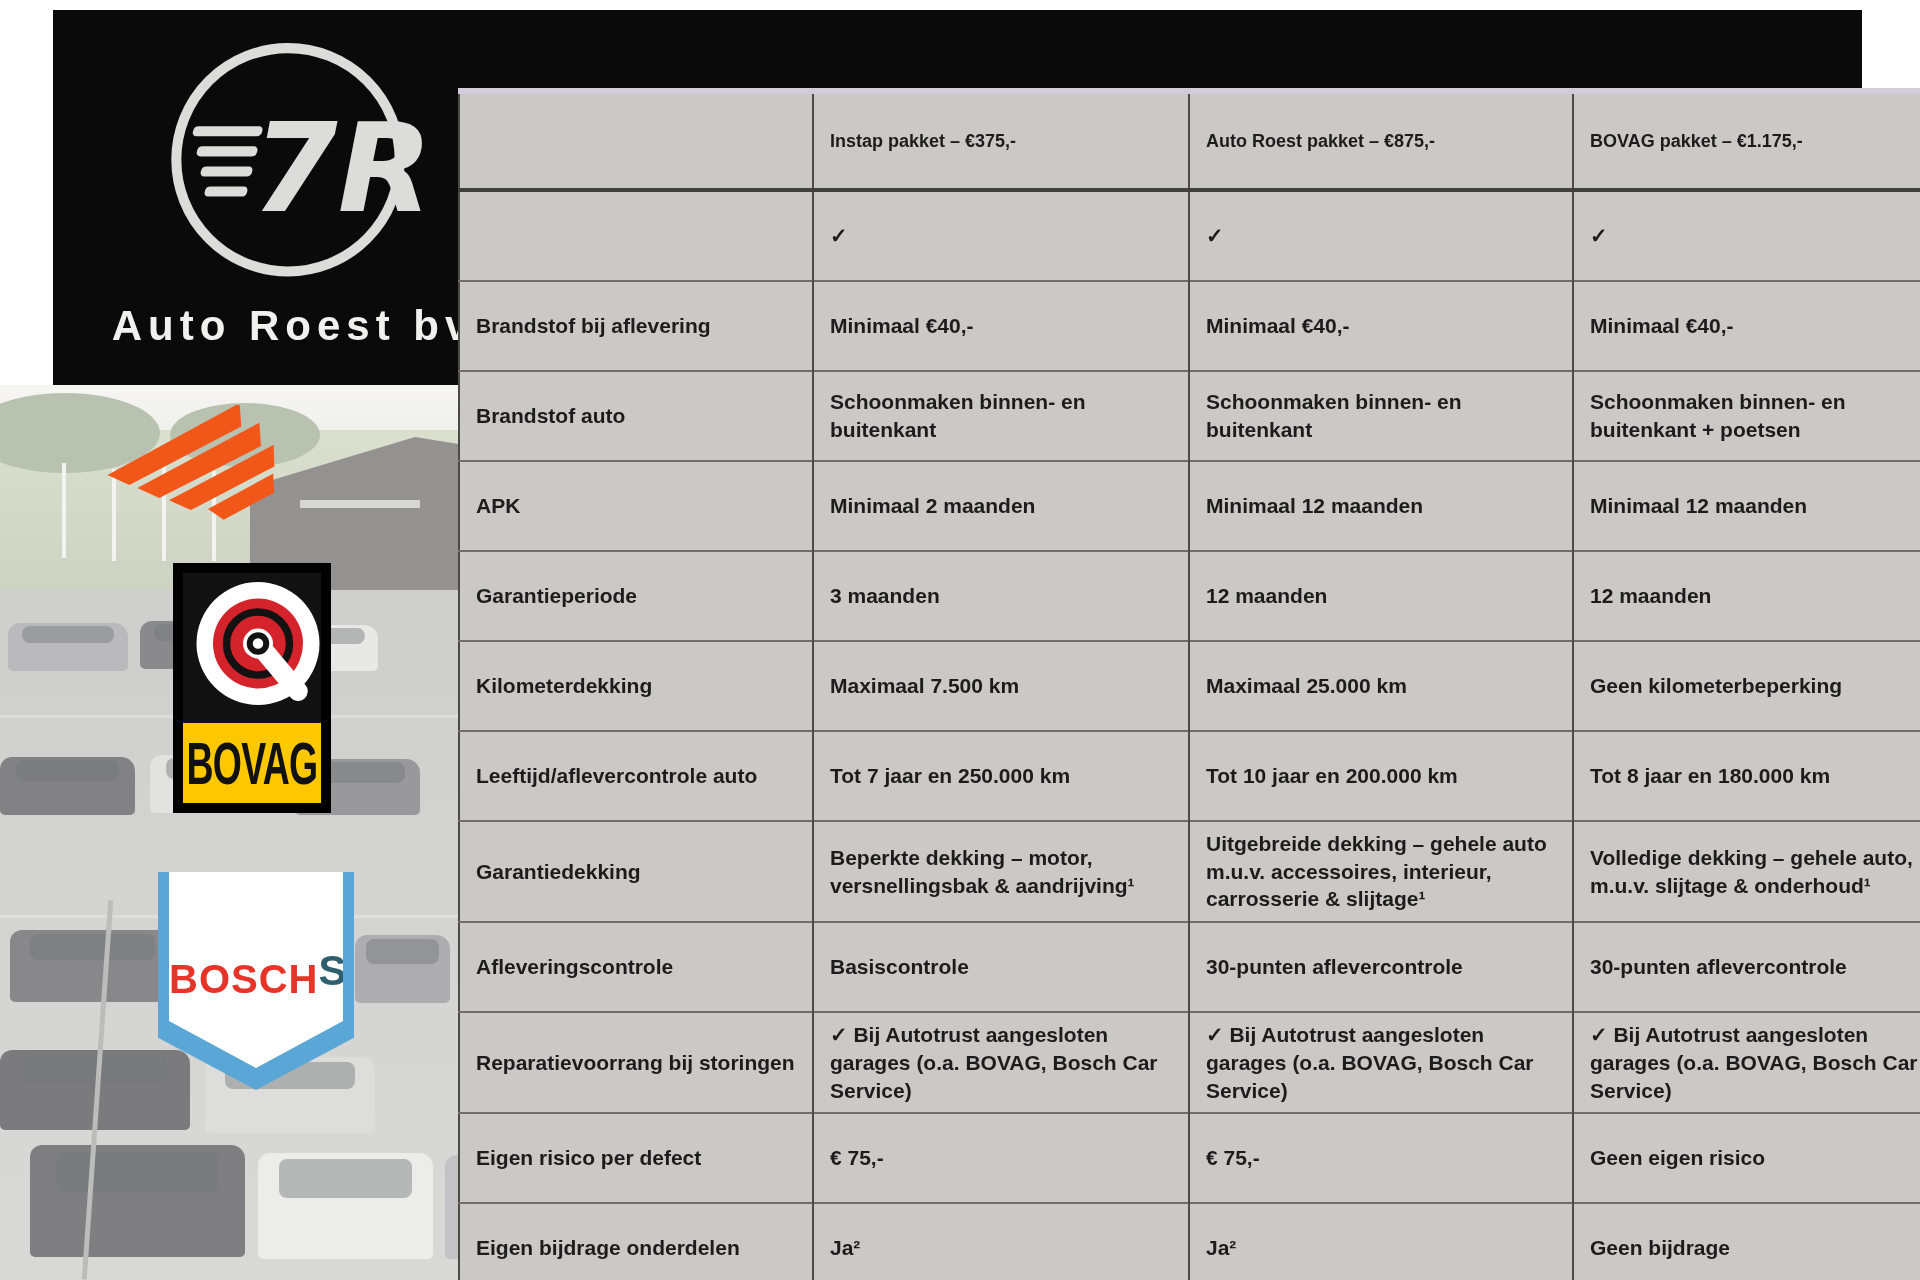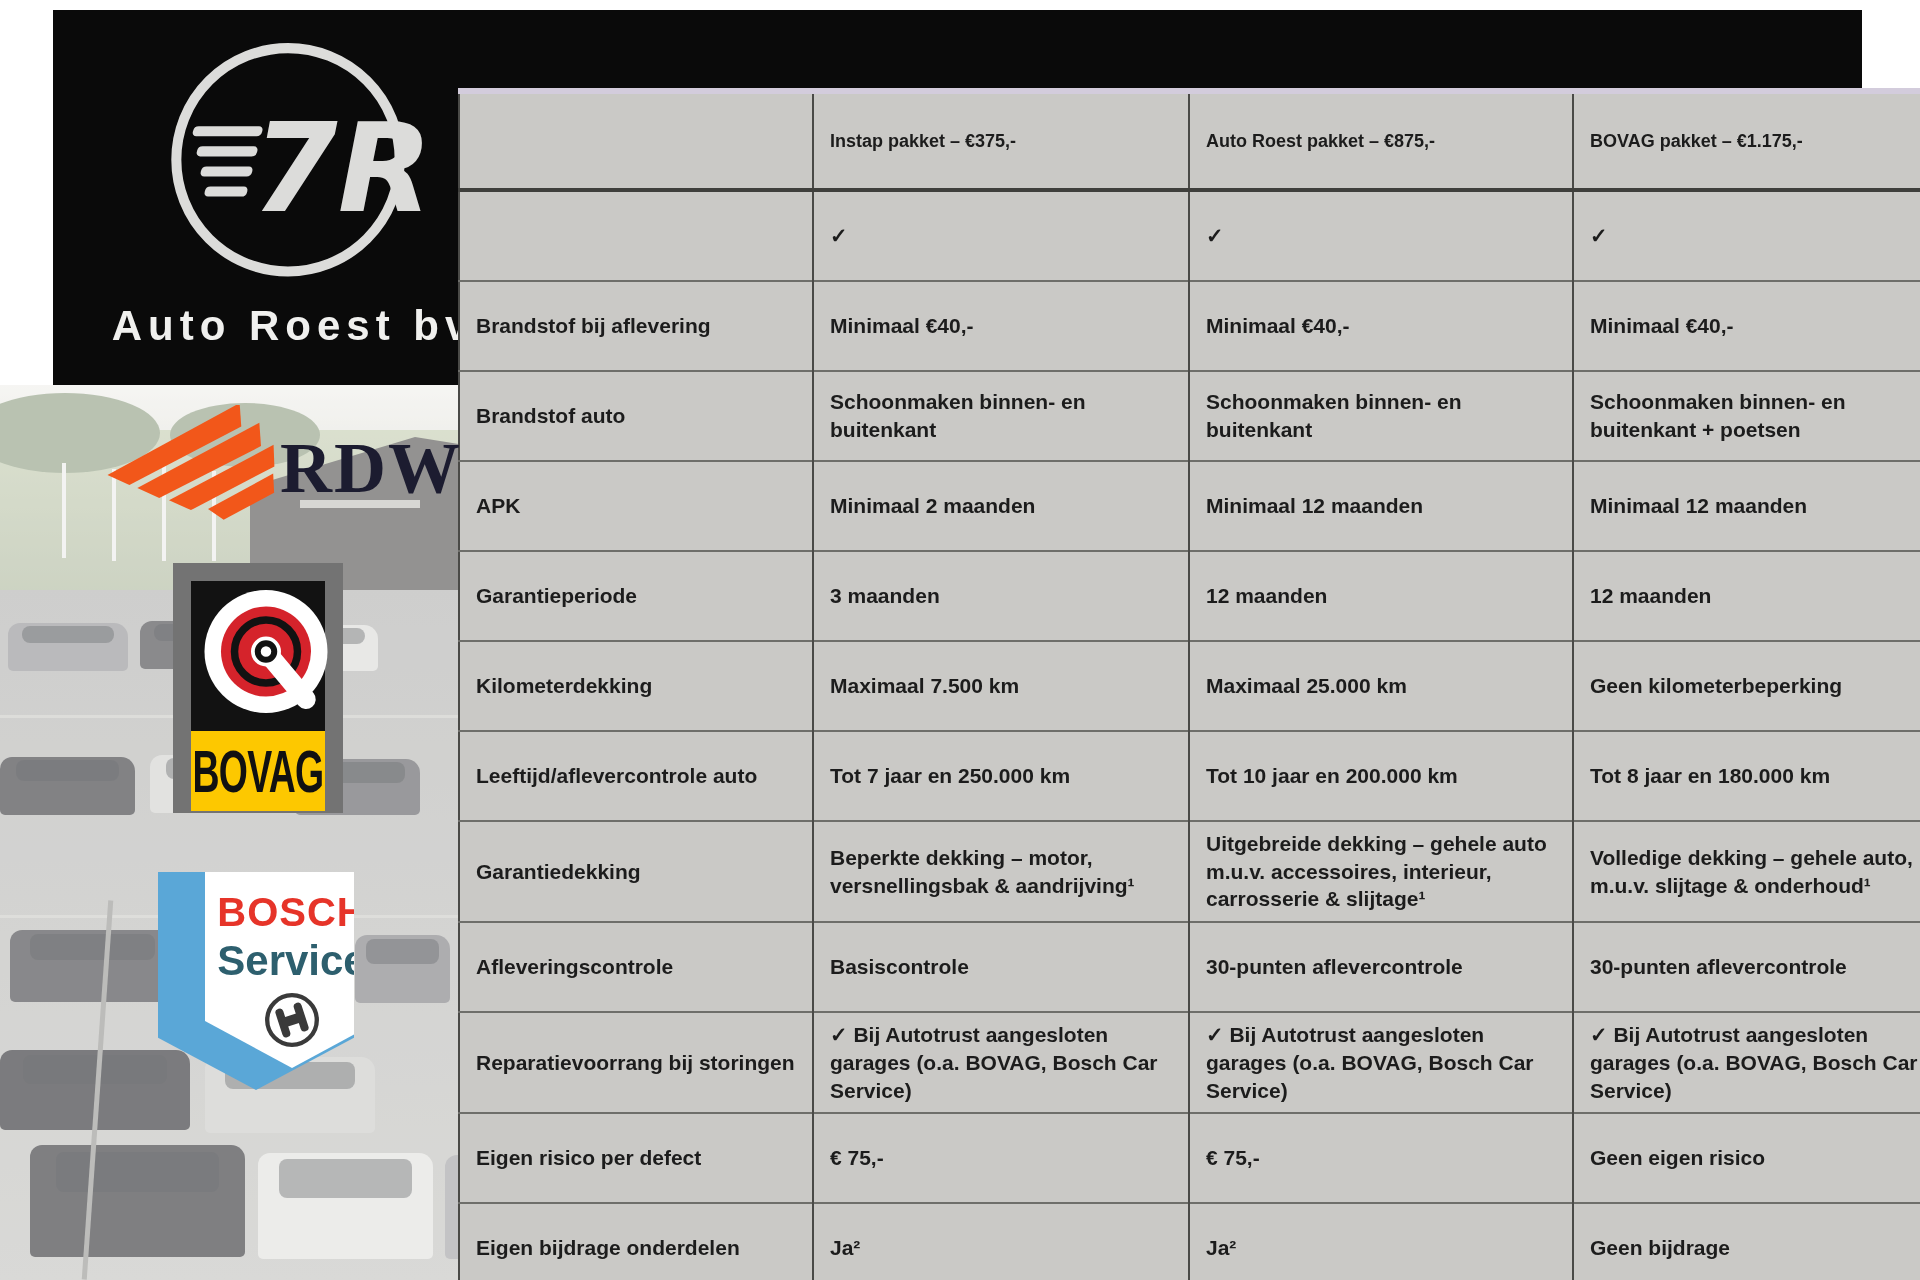--- a/index.html
+++ b/index.html
@@ -47,29 +47,29 @@
     padding:8px 16px;vertical-align:middle;line-height:1.32;height:72px;}
   table.pkg th + th, table.pkg td + td{border-left:2px solid #4a4a47;}
   table.pkg tbody tr td{border-top:2px solid #6e6e6a;}
   table.pkg tbody tr:first-child td{border-top:4px solid #3f3f3c;}
   
   .rdw{position:absolute;left:95px;top:405px;width:340px;height:130px;}
   .rdw svg{position:absolute;left:0;top:0;}
   .rdw-text{position:absolute;left:185px;top:22px;font-family:"Liberation Serif",serif;
     font-weight:bold;font-size:72px;color:var(--rdw_text);letter-spacing:2px;}
   
-  .bovag{position:absolute;left:173px;top:563px;width:170px;height:250px;background:#737373;padding:18px;box-sizing:border-box;}
+  .bovag{position:absolute;left:173px;top:563px;width:158px;height:250px;background:#000000;padding:10px;box-sizing:border-box;}
   .bovag-top{position:relative;width:100%;height:150px;background:#121212;}
   .bovag-band{width:100%;height:80px;background:var(--bovag_yellow);display:flex;align-items:center;justify-content:center;}
   .bovag-word{font-size:52px;font-weight:bold;color:#111;transform:scaleX(.72) scaleY(1.15);letter-spacing:-1px;}
   
   .bosch{position:absolute;left:158px;top:872px;width:196px;height:218px;background:var(--bosch_blue);
     clip-path:polygon(0 0,100% 0,100% 76%,50% 100%,0 76%);}
   .bosch-inner{position:absolute;left:11px;top:0px;width:174px;height:196px;background:#ffffff;
-    clip-path:polygon(0 0,100% 0,100% 76%,50% 100%,0 76%);display:flex;flex-direction:column;align-items:center;margin-left:36px;}
+    clip-path:polygon(0 0,100% 0,100% 76%,50% 100%,0 76%);display:flex;align-items:center;}
   .bosch-word{margin-top:18px;font-size:40px;font-weight:bold;color:var(--bosch_red);letter-spacing:1px;}
   .bosch-service{margin-top:2px;font-size:42px;font-weight:bold;color:var(--bosch_teal);}
   .bosch-emblem{margin-top:4px;}
 </style>
 </head>
 <body>
 
 <div class="photo">
   <div class="sky"></div>
   <div class="field"></div>
@@ -222,21 +222,20 @@
 
 <div class="rdw">
   <svg width="200" height="130" viewBox="0 0 200 130">
     <g fill="var(--rdw_orange)" transform="rotate(-24 100 65)">
       <path d="M18 34 L168 22 L160 44 L34 52 Z"></path>
       <path d="M40 58 L178 48 L170 70 L56 76 Z"></path>
       <path d="M64 82 L182 74 L174 94 L80 100 Z"></path>
       <path d="M96 106 L170 100 L163 118 L106 122 Z"></path>
     </g>
   </svg>
-  <div class="rdw-text">RDW</div>
 </div>
 
 <div class="bovag">
   <div class="bovag-top">
     <svg width="150" height="150" viewBox="0 0 100 100">
       <circle cx="50" cy="47" r="41" fill="#ffffff"></circle>
       <circle cx="50" cy="47" r="30" fill="var(--bovag_red)"></circle>
       <circle cx="50" cy="47" r="21" fill="none" stroke="#121212" stroke-width="5"></circle>
       <g transform="rotate(-40 50 47)">
         <rect x="43.5" y="47" width="13" height="48" rx="6.5" fill="#ffffff"></rect>

